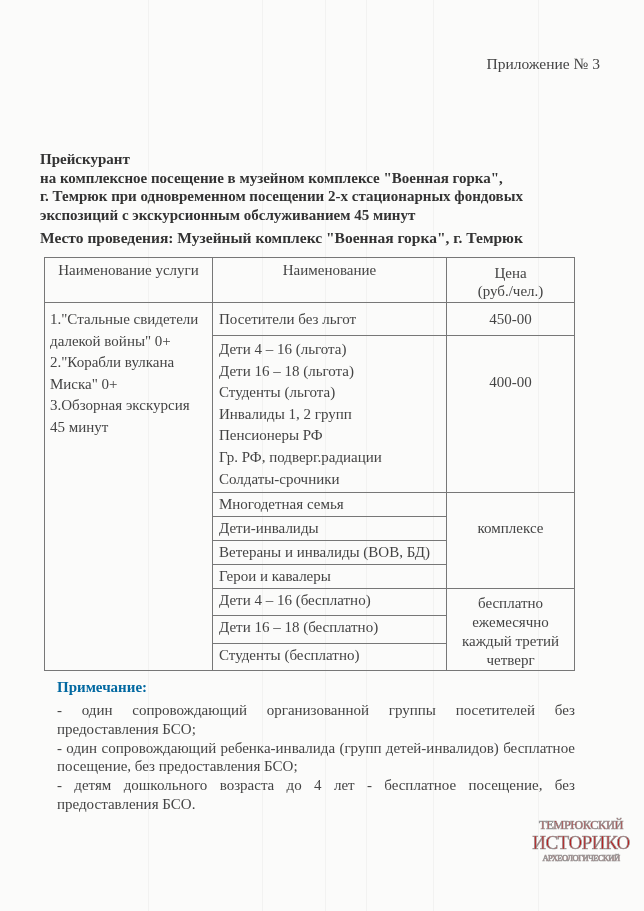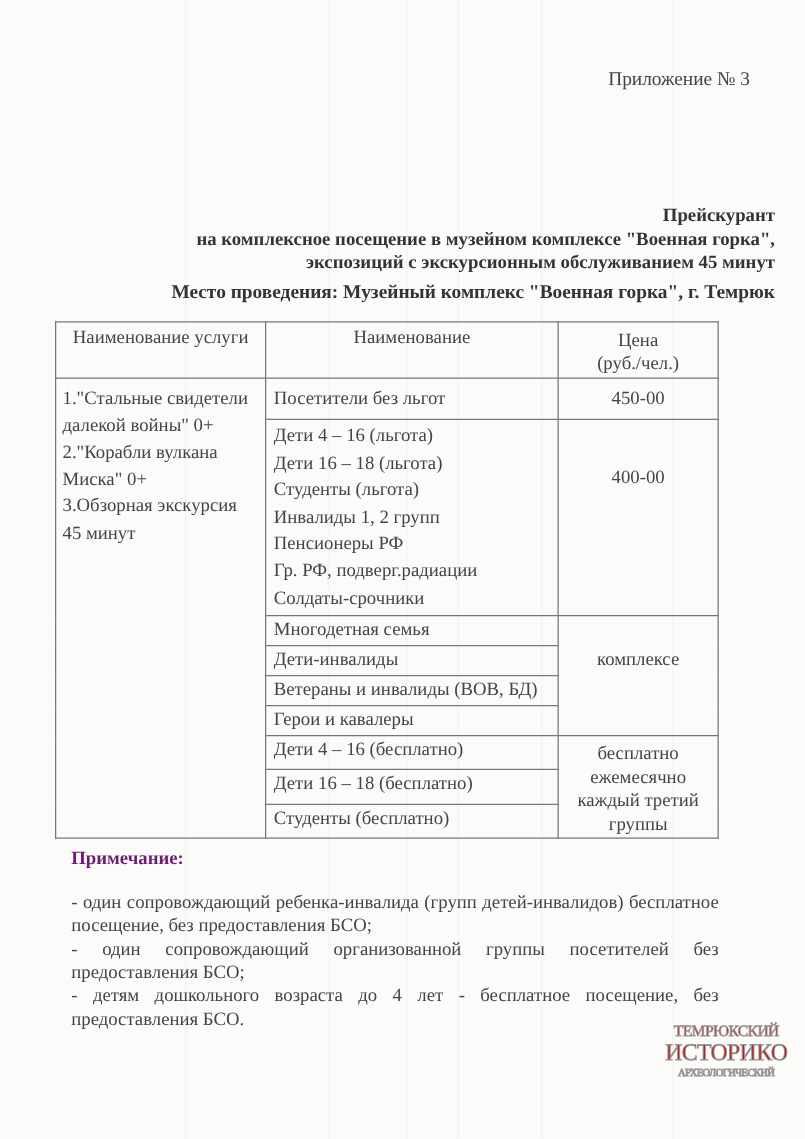--- a/index.html
+++ b/index.html
@@ -2,41 +2,41 @@
 <html><head>
   <meta charset="utf-8">
   <style>
     html, body { margin: 0; padding: 0; }
     body {
       width: 644px; height: 911px; background: #fbfbfa; position: relative; overflow: hidden;
       font-family: "Liberation Serif", "DejaVu Serif", serif; color: #3a3a3a;
     }
     .scanline { position: absolute; top: 0; bottom: 0; width: 1px; background: rgba(0,0,0,0.035); }
     .header-right { position: absolute; right: 44px; top: 54px; text-align: center; font-size: 15.5px; line-height: 20px; color: #444; }
-    .title-block { position: absolute; left: 40px; width: 580px; top: 150px; text-align: right; font-weight: bold; font-size: 15px; line-height: 18.5px; color: #333; margin-top: 14px; }
+    .title-block { position: absolute; left: 40px; width: 580px; top: 150px; text-align: left; font-weight: bold; font-size: 15px; line-height: 18.5px; color: #333; }
     .title-block .t1 { display: block; }
     .title-block .place { display: block; margin-top: 5px; font-size: 15.5px; }
     table.price {
       position: absolute; left: 44px; top: 257px; width: 531px; border-collapse: collapse;
       font-size: 15px; color: #444;
     }
     table.price td, table.price th { border: 1px solid #777; padding: 0; vertical-align: top; font-weight: normal; }
     th.h1 { width: 167px; height: 40px; text-align: center; padding-top: 4px !important; }
     th.h2 { width: 233px; text-align: center; padding-top: 4px !important; }
     th.h3 { text-align: center; padding-top: 6px !important; line-height: 18px; }
     td.service { padding: 6px 4px 0 5px !important; line-height: 21.5px; border-bottom: 1px solid #777; }
     td.service div { line-height: 21.5px; }
     td.cat { padding: 0 6px !important; height: 23px; line-height: 23px; white-space: nowrap; }
     td.cat.multi { line-height: 21.6px; padding-top: 3px !important; padding-bottom: 2px !important; }
     td.price-cell { text-align: center; vertical-align: middle !important; }
     td.price-top { vertical-align: top !important; text-align: center; padding-top: 14px !important; }
     td.price-free { vertical-align: middle !important; text-align: center; padding-bottom: 24px !important; }
     td.price-monthly { vertical-align: top !important; text-align: center; line-height: 19px; padding-top: 5px !important; }
     .notes { position: absolute; left: 57px; width: 518px; top: 679px; font-size: 15px; color: #444; }
-    .notes .notes-title { font-weight: bold; color: #701a75; margin-bottom: 17px; }
+    .notes .notes-title { font-weight: bold; color: #0369a1; margin-bottom: 5px; }
     .notes p { margin: 0; line-height: 18.8px; text-align: justify; text-align-last: left; }
     .watermark { position: absolute; right: 8px; top: 819px; width: 110px; text-align: center; font-family: "Liberation Serif", "DejaVu Serif", serif; color: #fff; }
     .watermark span { display: block; -webkit-text-stroke: 0.7px #9a9a9a; color: #b91c1c; letter-spacing: -0.5px; line-height: 1; }
     .wm1 { font-size: 12.5px; }
     .wm2 { font-size: 19px; margin-top: 1px; }
     .wm3 { font-size: 8.5px; margin-top: 2px; }
     .wm4 { font-size: 30px; margin-top: 1px; }
   </style>
 </head>
 <body>
@@ -48,20 +48,21 @@
 <div class="scanline" style="left:433px"></div>
 <div class="scanline" style="left:538px"></div>
 
 <div class="header-right">
   <div>Приложение № 3</div>
 </div>
 
 <div class="title-block">
   <span class="t1">Прейскурант</span>
   <span class="t1">на комплексное посещение в музейном комплексе "Военная горка",</span>
+  <span class="t1">г. Темрюк при одновременном посещении 2-х стационарных фондовых</span>
   <span class="t1">экспозиций с экскурсионным обслуживанием 45 минут</span>
   <span class="place">Место проведения: Музейный комплекс "Военная горка", г. Темрюк</span>
 </div>
 
 <table class="price">
   <tbody>
       <tr>
     <th class="h1">Наименование услуги</th>
     <th class="h2">Наименование</th>
     <th class="h3">
@@ -102,35 +103,35 @@
   </tr>
   <tr>
     <td class="cat">Ветераны и инвалиды (ВОВ, БД)</td>
   </tr>
   <tr>
     <td class="cat">Герои и кавалеры</td>
   </tr>
 
   <tr>
     <td class="cat">Дети 4 – 16 (бесплатно)</td>
-    <td class="price-monthly" rowspan="3">бесплатно ежемесячно каждый третий группы</td>
+    <td class="price-monthly" rowspan="3">бесплатно ежемесячно каждый третий четверг</td>
   </tr>
   <tr>
     <td class="cat">Дети 16 – 18 (бесплатно)</td>
   </tr>
   <tr>
     <td class="cat">Студенты (бесплатно)</td>
   </tr>
 </tbody>
   </table>
 
 <div class="notes">
   <div class="notes-title">Примечание:</div>
+  <p>- один сопровождающий организованной группы посетителей без предоставления БСО;</p>
   <p>- один сопровождающий ребенка-инвалида (групп детей-инвалидов) бесплатное посещение, без предоставления БСО;</p>
-  <p>- один сопровождающий организованной группы посетителей без предоставления БСО;</p>
   <p>- детям дошкольного возраста до 4 лет - бесплатное посещение, без предоставления БСО.</p>
 </div>
 
 <div class="watermark">
   <span class="wm1">ТЕМРЮКСКИЙ</span>
   <span class="wm2">ИСТОРИКО</span>
   <span class="wm3">АРХЕОЛОГИЧЕСКИЙ</span>
 </div>
 
 </body></html>

